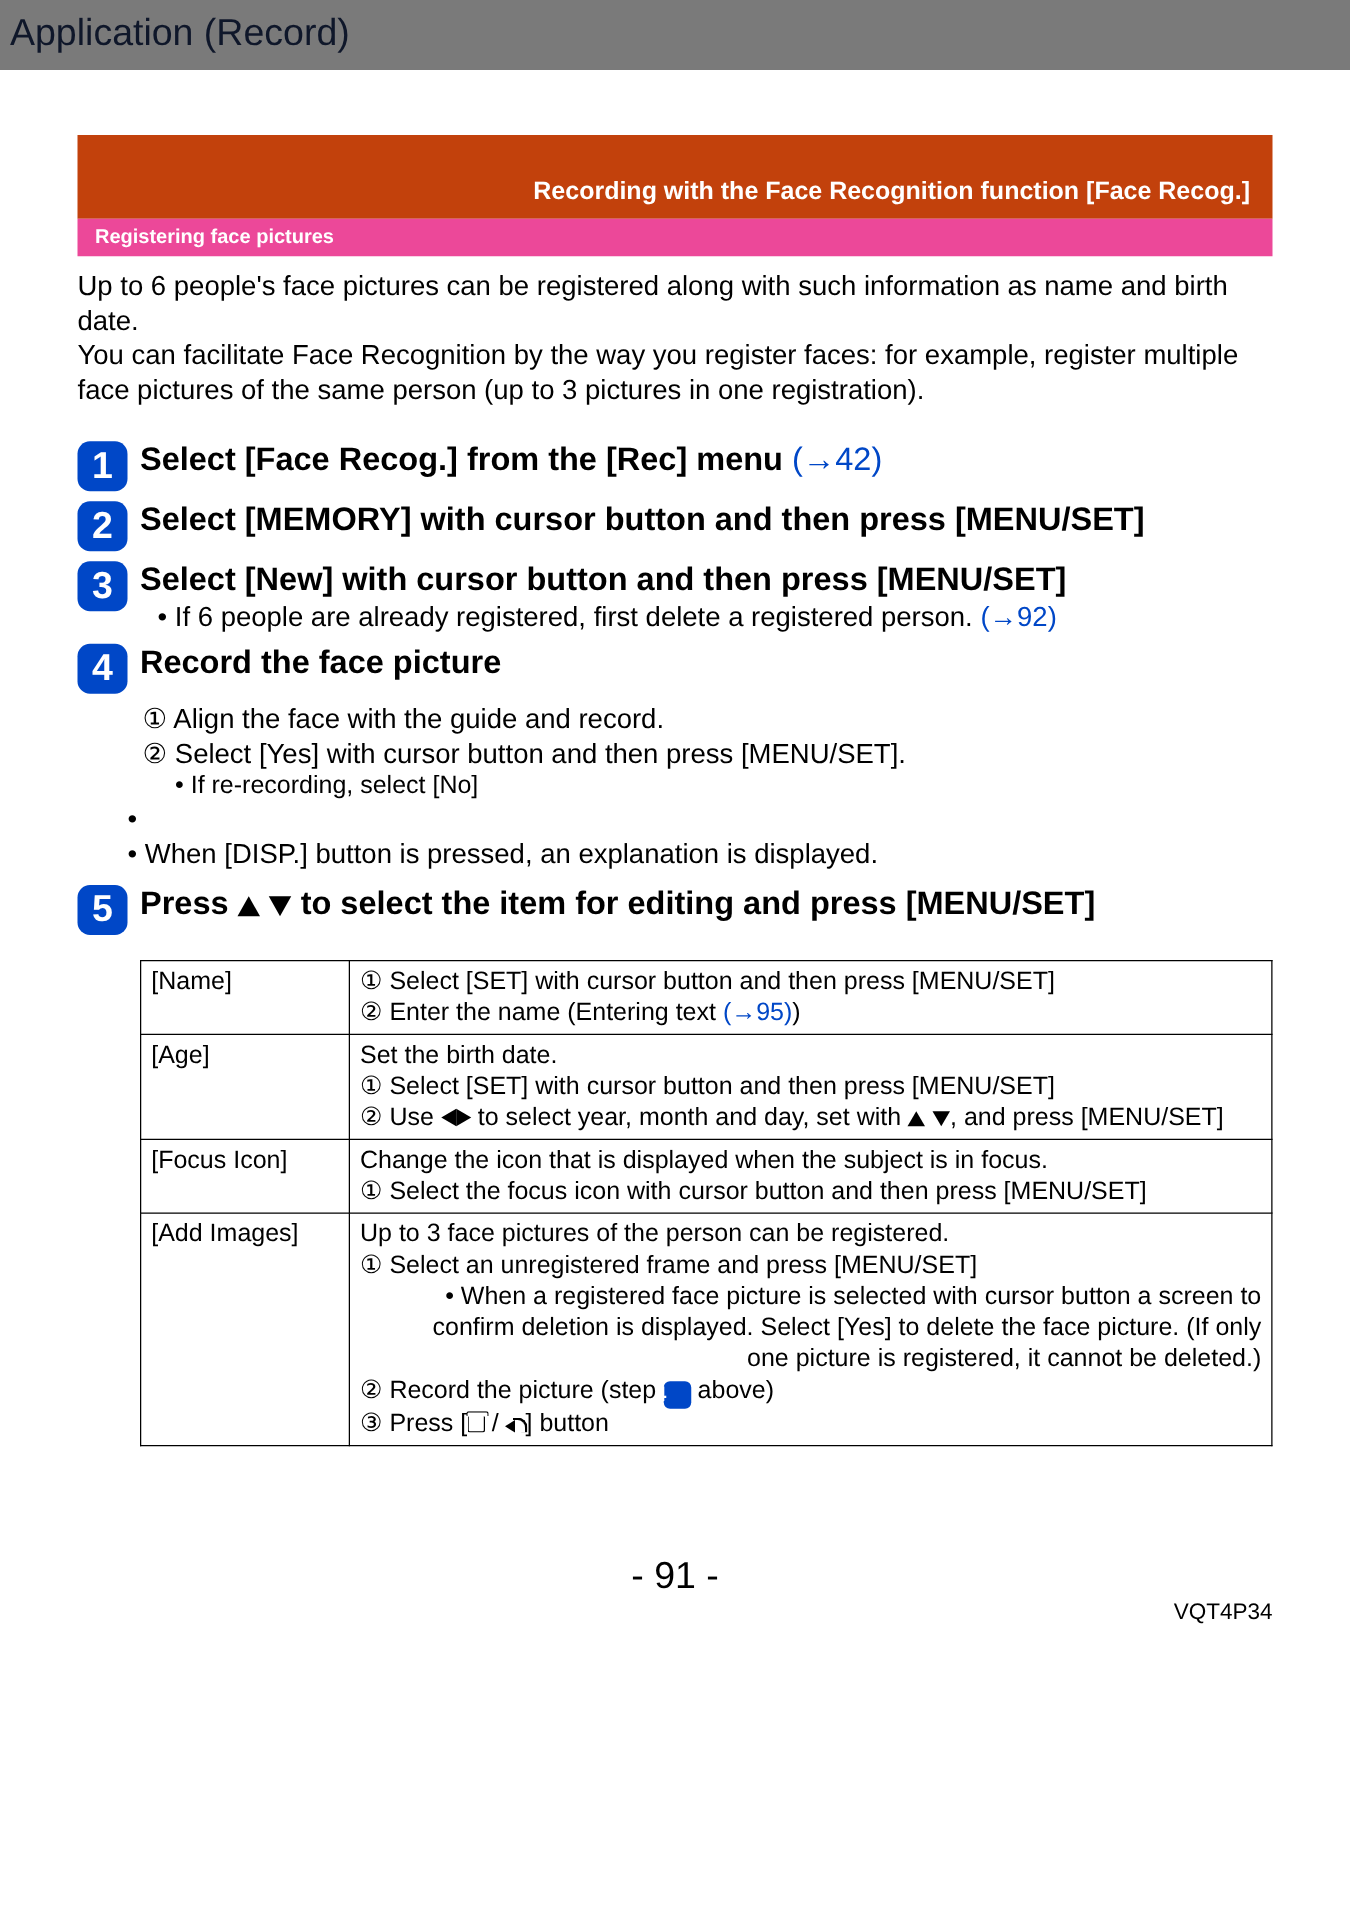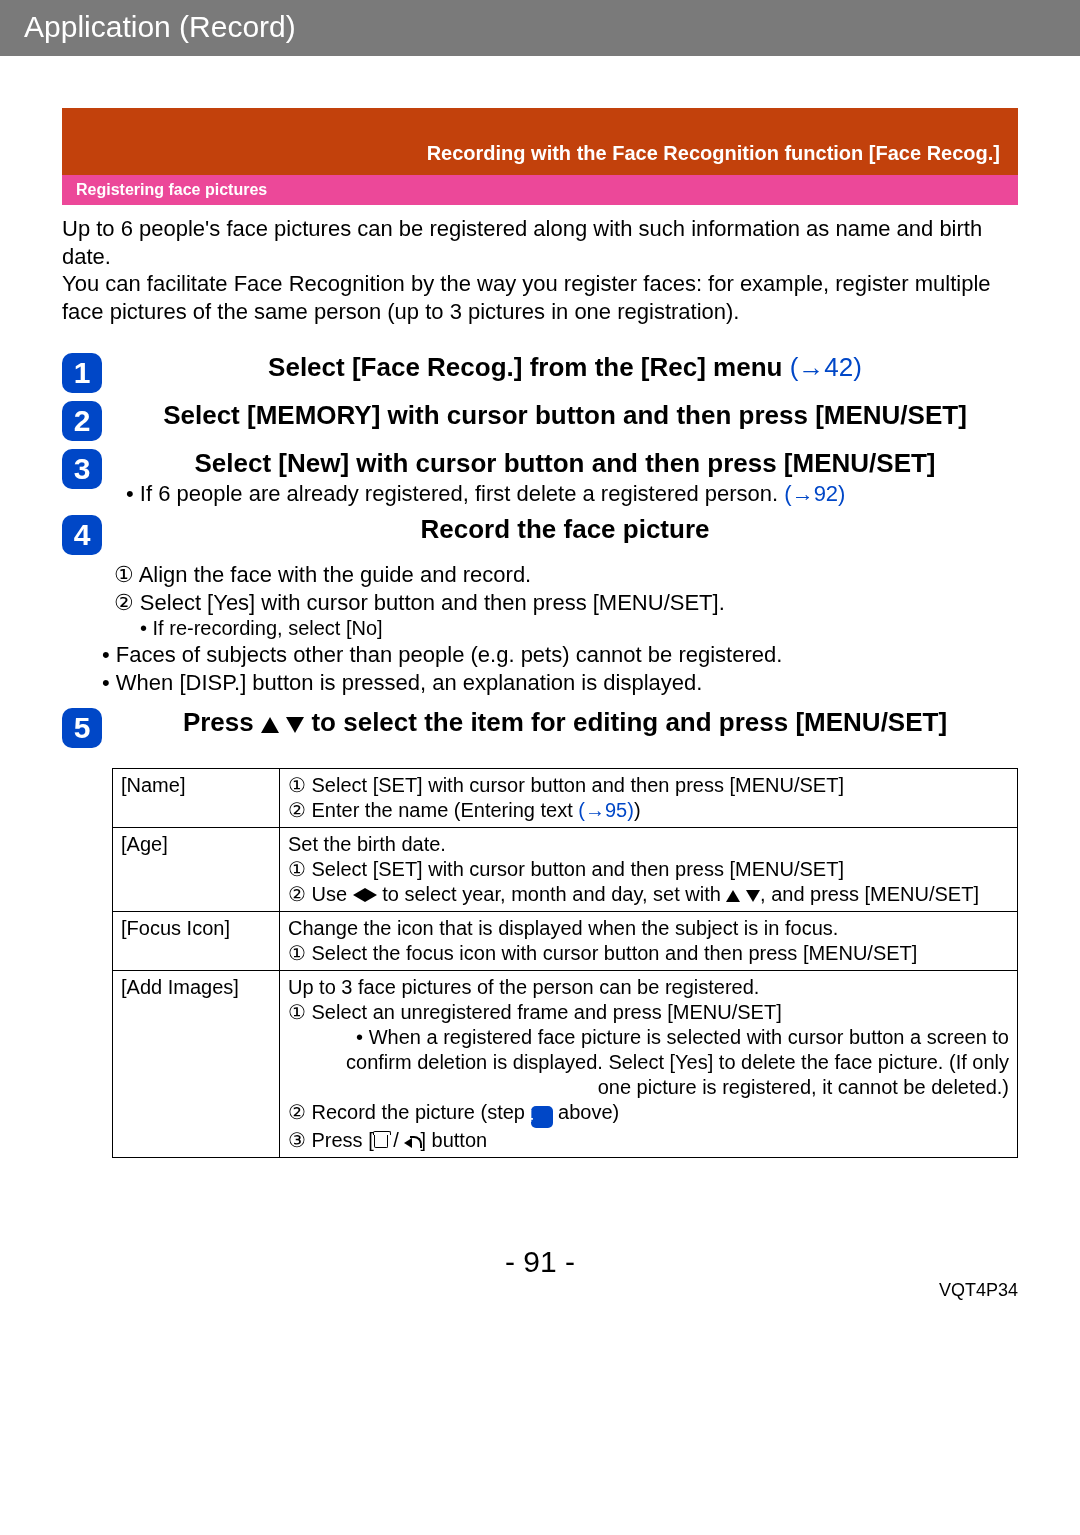--- a/index.html
+++ b/index.html
@@ -5,23 +5,23 @@
   body {
     margin: 0;
     padding: 0;
     font-family: Arial, Helvetica, sans-serif;
     background: #fff;
     color: #000;
     width: 1080px;
   }
   .header-bar {
     background: #7a7a7a;
-    color: #ffffff;
+    color: #0f172a;
     font-size: 30px;
-    padding: 10px 24px 12px 24px;
+    padding: 10px 24px 12px 8px;
     font-weight: 400;
   }
   .page-body {
     padding: 0 62px 0 62px;
   }
   .blue-banner {
     background: #c2410c;
     color: #fff;
     text-align: right;
     font-size: 20px;
@@ -61,21 +61,20 @@
     margin-right: 10px;
     margin-top: 2px;
   }
   .step-body {
     flex: 1;
   }
   .step-title {
     font-size: 26px;
     font-weight: 700;
     line-height: 1.25;
-    text-align: center;
   }
   .xref {
     color: #0047c7;
     font-weight: 400;
   }
   .sub {
     font-size: 22px;
     line-height: 1.25;
   }
   .indent1 { padding-left: 14px; }
@@ -208,21 +207,21 @@
 
   <div class="step">
     <div class="step-badge">4</div>
     <div class="step-body">
       <div class="step-title">Record the face picture</div>
     </div>
   </div>
   <div class="sub substep"><span>①</span> <span>Align the face with the guide and record.</span></div>
   <div class="sub substep"><span>②</span> <span>Select [Yes] with cursor button and then press [MENU/SET].</span></div>
   <div class="sub substep" style="font-size:20px;padding-left:78px"><span class="bullet-dot"></span><span>If re-recording, select [No]</span></div>
-  <div class="sub substep bullet-line"><span class="bullet-dot"></span><span>Faces of subjects other than people (e.g. pets) cannot be registered.</span></div>
+  <div class="sub substep bullet-line"><span class="bullet-dot"></span></div>
   <div class="sub substep bullet-line"><span class="bullet-dot"></span><span>When [DISP.] button is pressed, an explanation is displayed.</span></div>
 
   <div style="height:10px"></div>
 
   <div class="step">
     <div class="step-badge">5</div>
     <div class="step-body">
       <div class="step-title">
         <span>Press </span><span class="tri-up"></span> <span class="tri-down"></span><span> to select the item for editing and press [MENU/SET]</span>
       </div>

